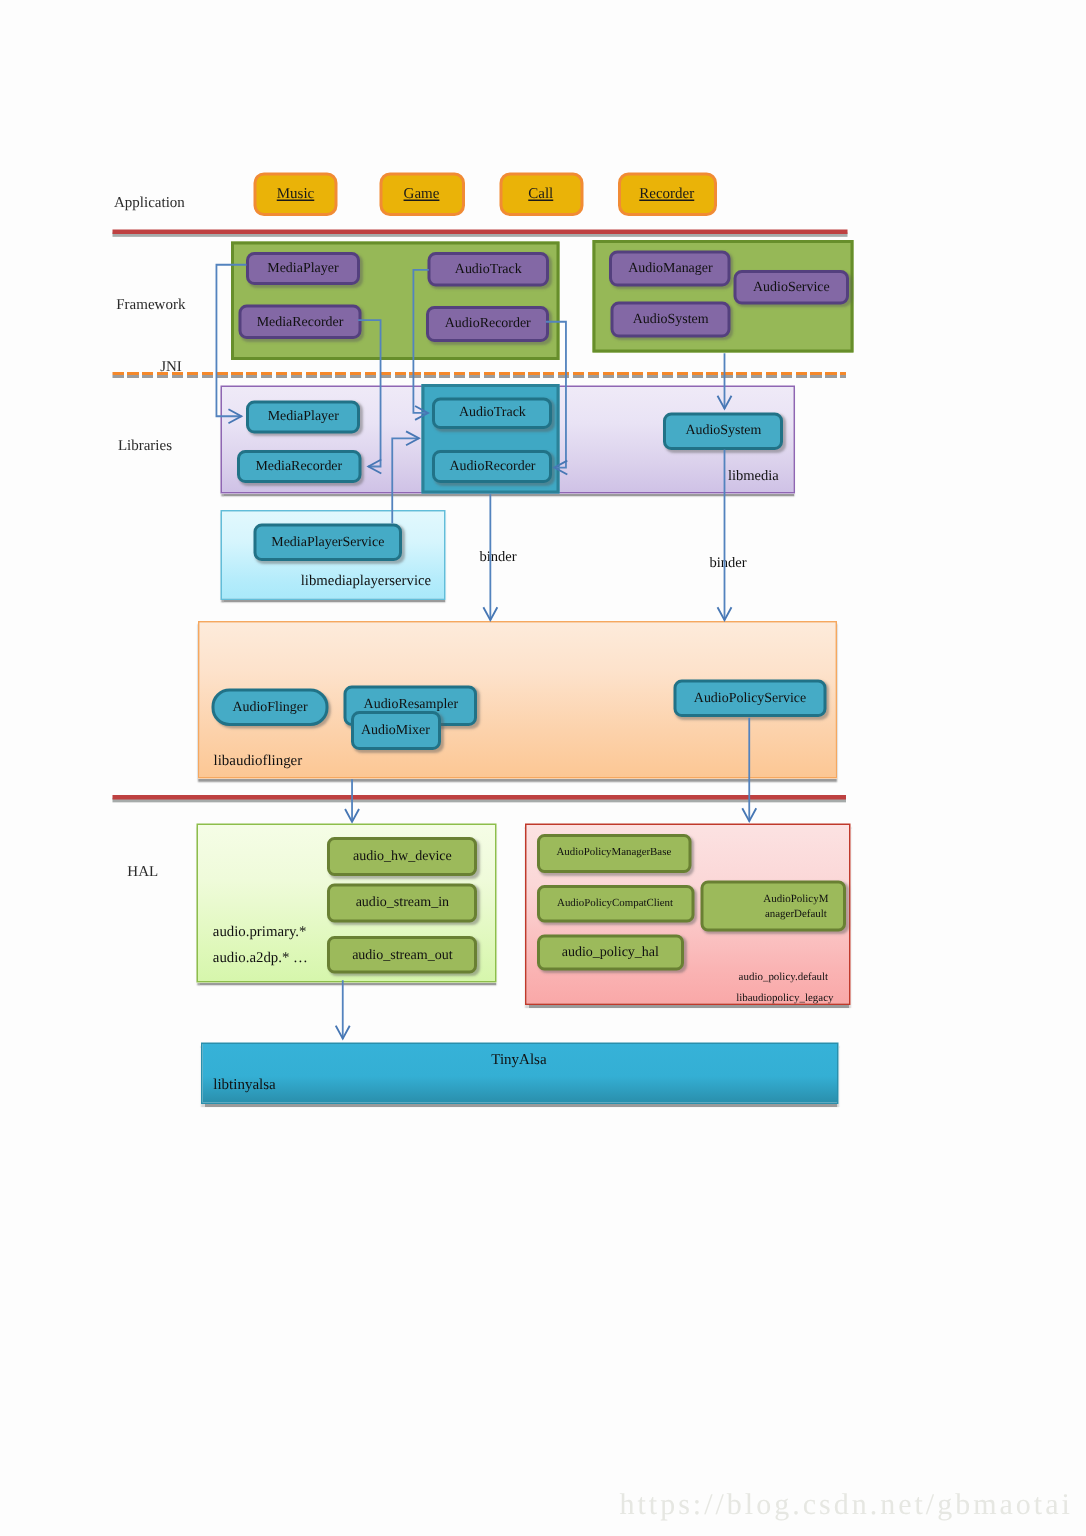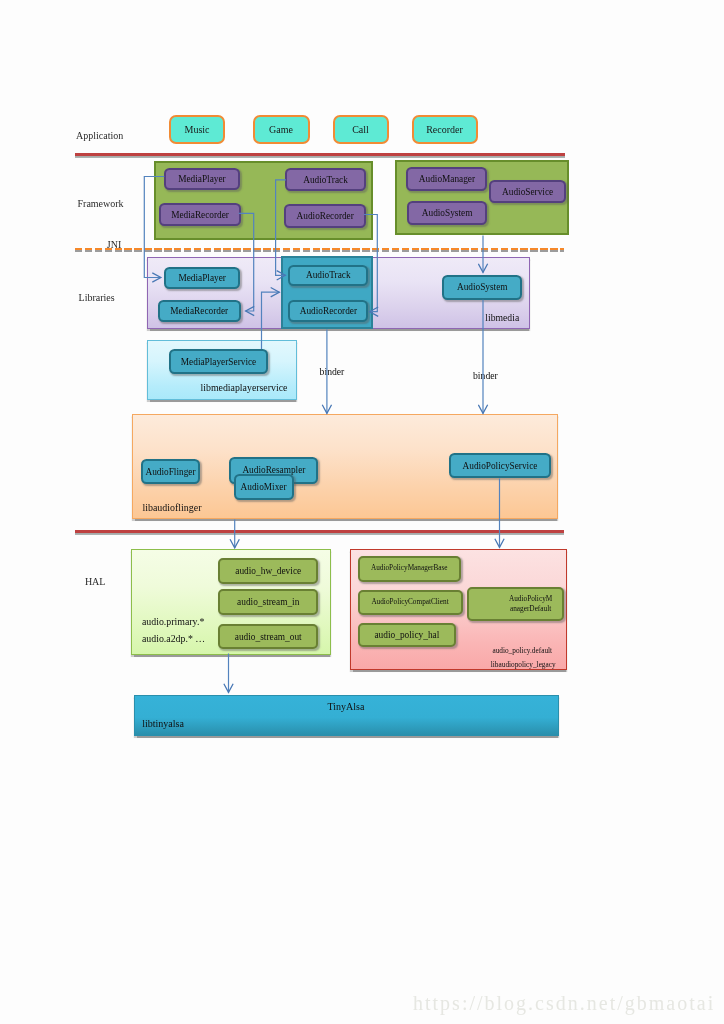--- a/index.html
+++ b/index.html
@@ -8,22 +8,22 @@
   #stage{position:relative;width:724px;height:1024px;}
 
   .layer-label{position:absolute;color:#2a2a2a;white-space:nowrap;font-size:10px;line-height:1;}
 
   .rule{position:absolute;height:3.1px;background:#BE4141;box-shadow:0 1.9px 0 #A6ABAA;}
 
   .dashrule{position:absolute;height:2.4px;
     background:repeating-linear-gradient(to right,#F5882A 0 7.5px,transparent 7.5px 9.9px);
     filter:drop-shadow(0 2.1px 0 #9C9C9C);}
 
-  .appbox{position:absolute;border:2.6px solid #F18B35;border-radius:7px;background:#5eead4;
-    display:flex;align-items:center;justify-content:center;font-size:10px;color:#1a1a1a;}
+  .appbox{position:absolute;border:2.6px solid #F18B35;border-radius:7px;background:#eab308;
+    display:flex;align-items:center;justify-content:center;font-size:10px;color:#1a1a1a;text-decoration:underline;}
 
   .grp{position:absolute;box-sizing:border-box;}
   .grp-green{background:#96B857;border:2.6px solid #678E2B;}
   .grp-purple{background:linear-gradient(to bottom,#EFEAF7 0%,#E9E3F5 34%,#DBD1EC 72%,#CFC2E6 100%);border:1.4px solid #8F66B3;
     box-shadow:0 2.2px 1px rgba(120,120,120,.75);}
   .grp-teal{background:#3FA8C4;border:2.3px solid #2B8298;}
   .grp-lightblue{background:linear-gradient(to bottom,#E2F8FD 0%,#D6F5FD 35%,#B5ECFB 78%,#A9E9FA 100%);border:1.4px solid #62BDD9;
     box-shadow:0 2.2px 1px rgba(120,120,120,.75);}
   .grp-orange{background:linear-gradient(to bottom,#FDEBDB 0%,#FDE2CB 32%,#FCD2AB 70%,#FCC794 100%);border:1.4px solid #F5A860;
     box-shadow:0 2.2px 1px rgba(120,120,120,.75);}
@@ -87,21 +87,21 @@
   <div class="node n-teal" style="left:288.1px;top:264.5px;width:80.3px;height:21.5px;">AudioTrack</div>
   <div class="node n-teal" style="left:288.3px;top:299.9px;width:80.1px;height:22px;">AudioRecorder</div>
   <div class="node n-teal" style="left:442.4px;top:275.1px;width:79.7px;height:24.6px;">AudioSystem</div>
   <div class="cap" style="left:485.3px;top:311.5px;font-size:9.7px;">libmedia</div>
 
   <div class="grp grp-lightblue" style="left:147px;top:339.8px;width:149.7px;height:60px;"></div>
   <div class="node n-teal" style="left:168.9px;top:348.6px;width:99.3px;height:25.9px;">MediaPlayerService</div>
   <div class="cap" style="left:200.5px;top:381.8px;font-size:9.85px;">libmediaplayerservice</div>
 
   <div class="grp grp-orange" style="left:132.3px;top:414px;width:425.8px;height:105.3px;"></div>
-  <div class="node n-teal" style="left:141px;top:458.7px;width:59px;height:25.8px;">AudioFlinger</div>
+  <div class="node n-teal" style="left:141px;top:458.7px;width:78px;height:25.8px;border-radius:12px;">AudioFlinger</div>
   <div class="node n-teal" style="left:229.4px;top:457px;width:89px;height:26.7px;font-family:Liberation Serif, serif;">AudioResampler</div>
   <div class="node n-teal" style="left:233.6px;top:473.9px;width:60px;height:26.5px;text-align:right;">AudioMixer</div>
   <div class="node n-teal" style="left:448.6px;top:453.2px;width:102.8px;height:24.9px;">AudioPolicyService</div>
   <div class="cap" style="left:142.4px;top:502.3px;font-size:9.95px;">libaudioflinger</div>
 
   <div class="grp grp-halgreen" style="left:131.2px;top:549.4px;width:200.1px;height:105.2px;"></div>
   <div class="node n-green n-big" style="left:218.2px;top:558px;width:100.1px;height:26.2px;">audio_hw_device</div>
   <div class="node n-green n-big" style="left:218.2px;top:589.1px;width:100.1px;height:26.4px;">audio_stream_in</div>
   <div class="node n-green n-big" style="left:218.2px;top:623.9px;width:100.1px;height:25.5px;">audio_stream_out</div>
   <div class="cap" style="left:141.9px;top:615.7px;font-size:9.9px;">audio.primary.*</div>

